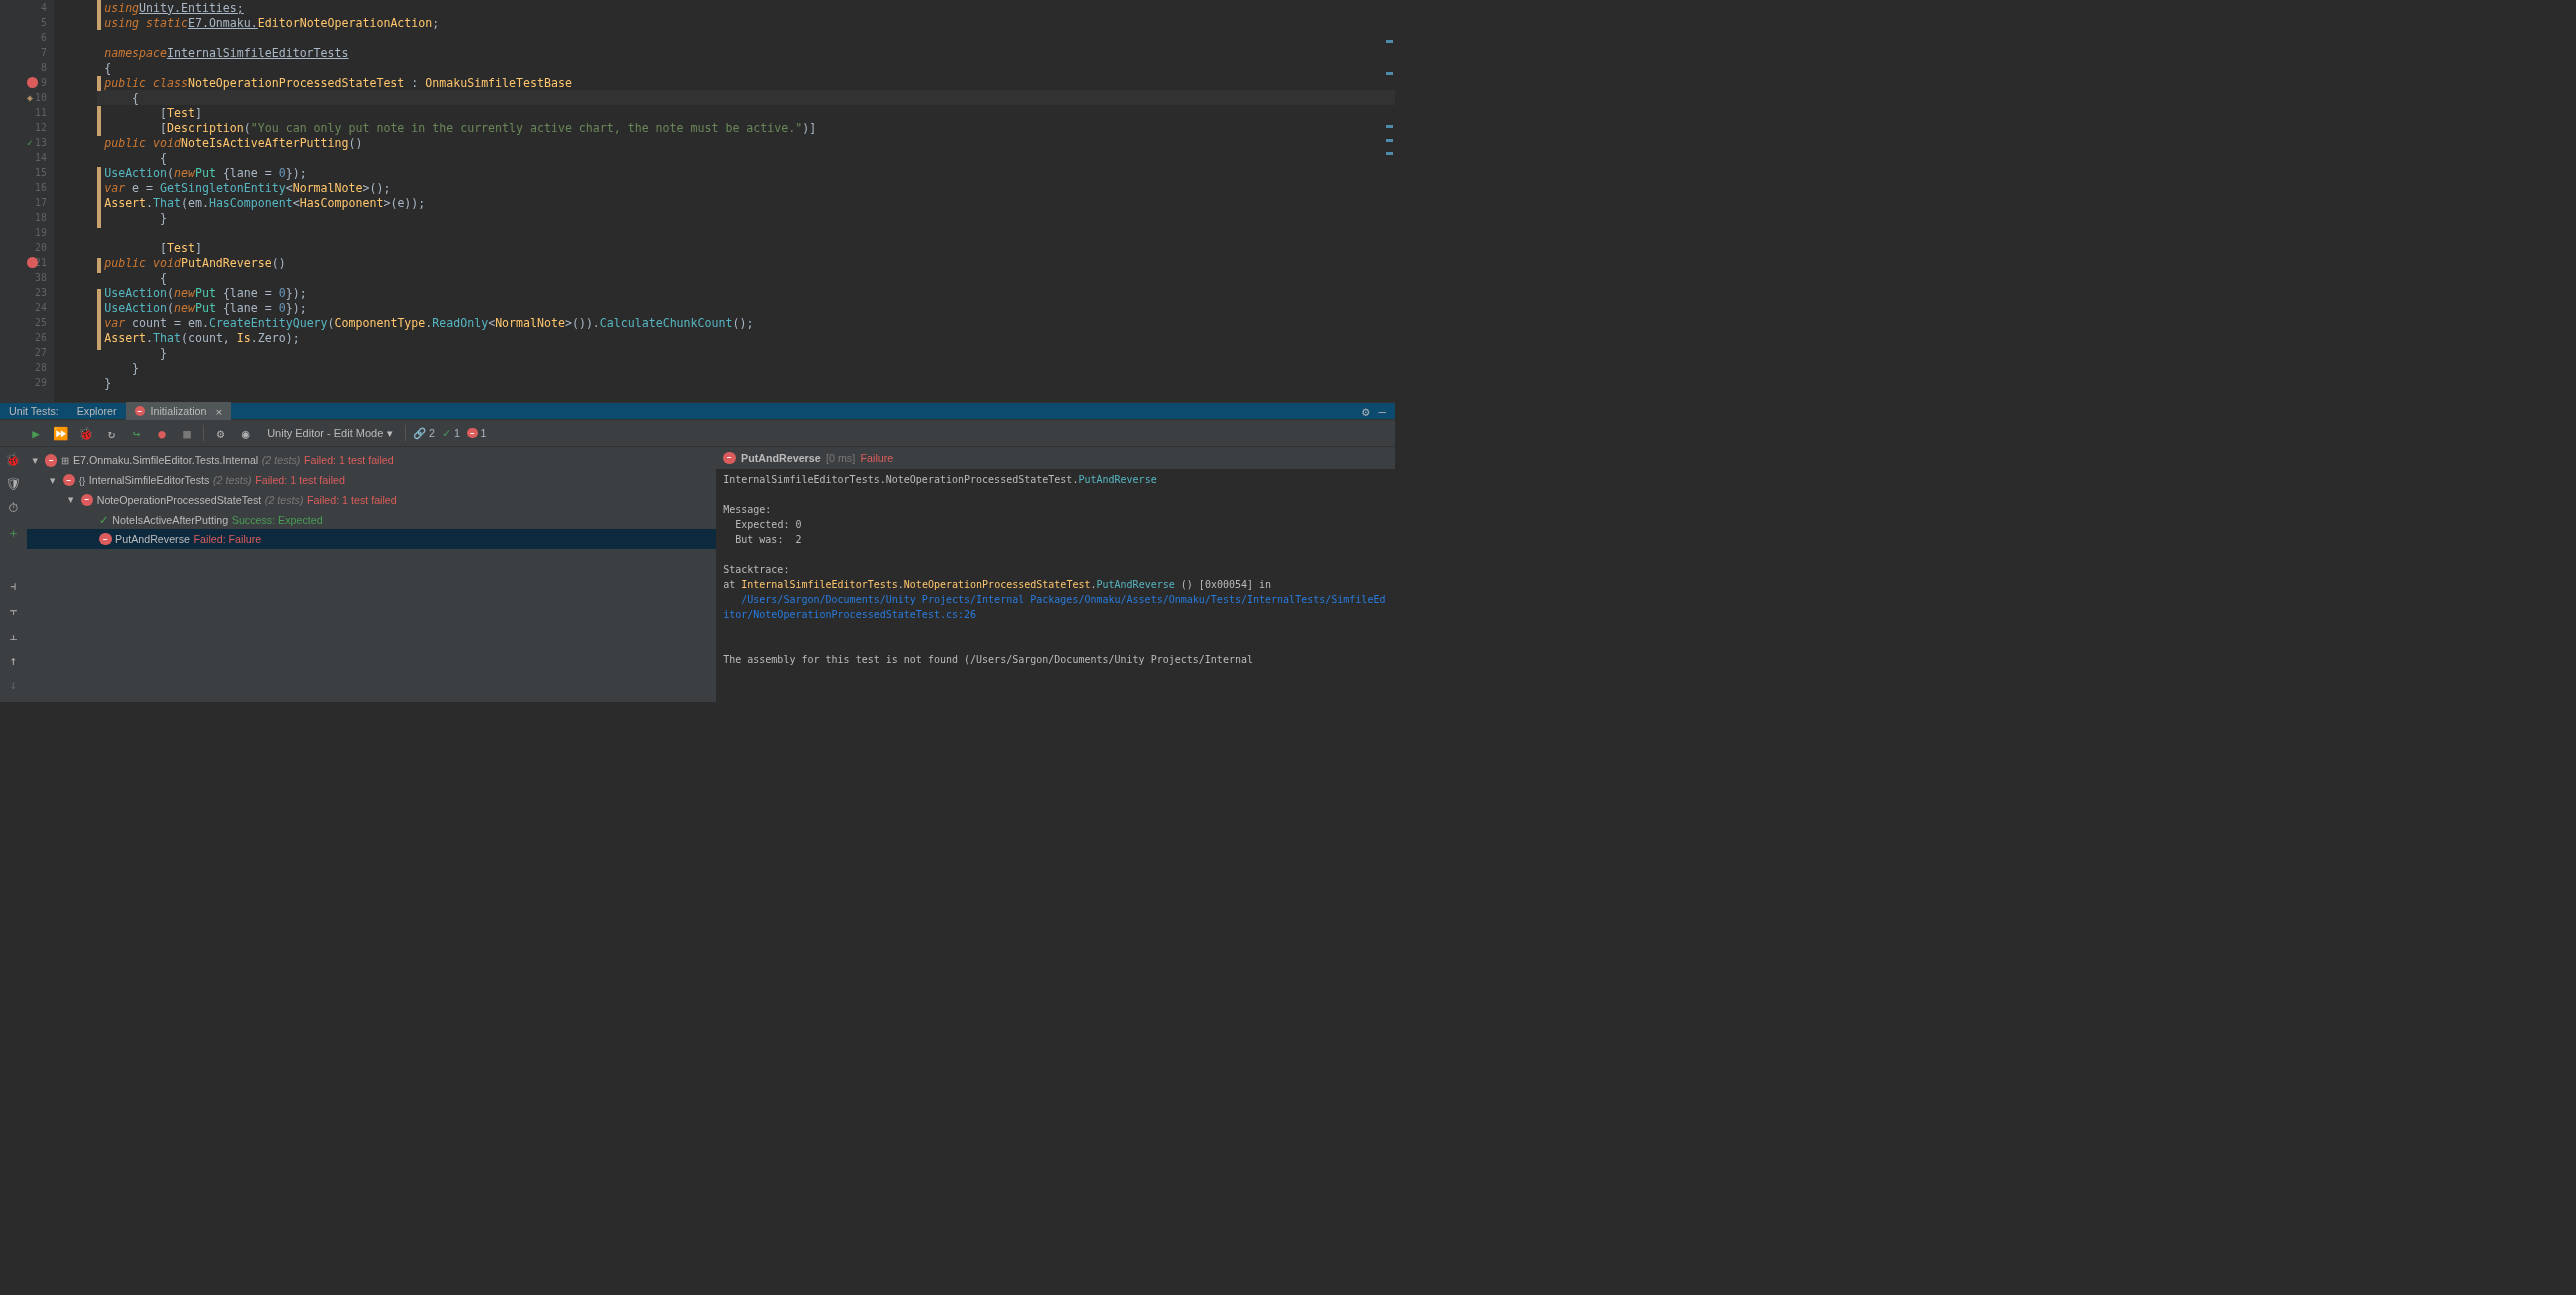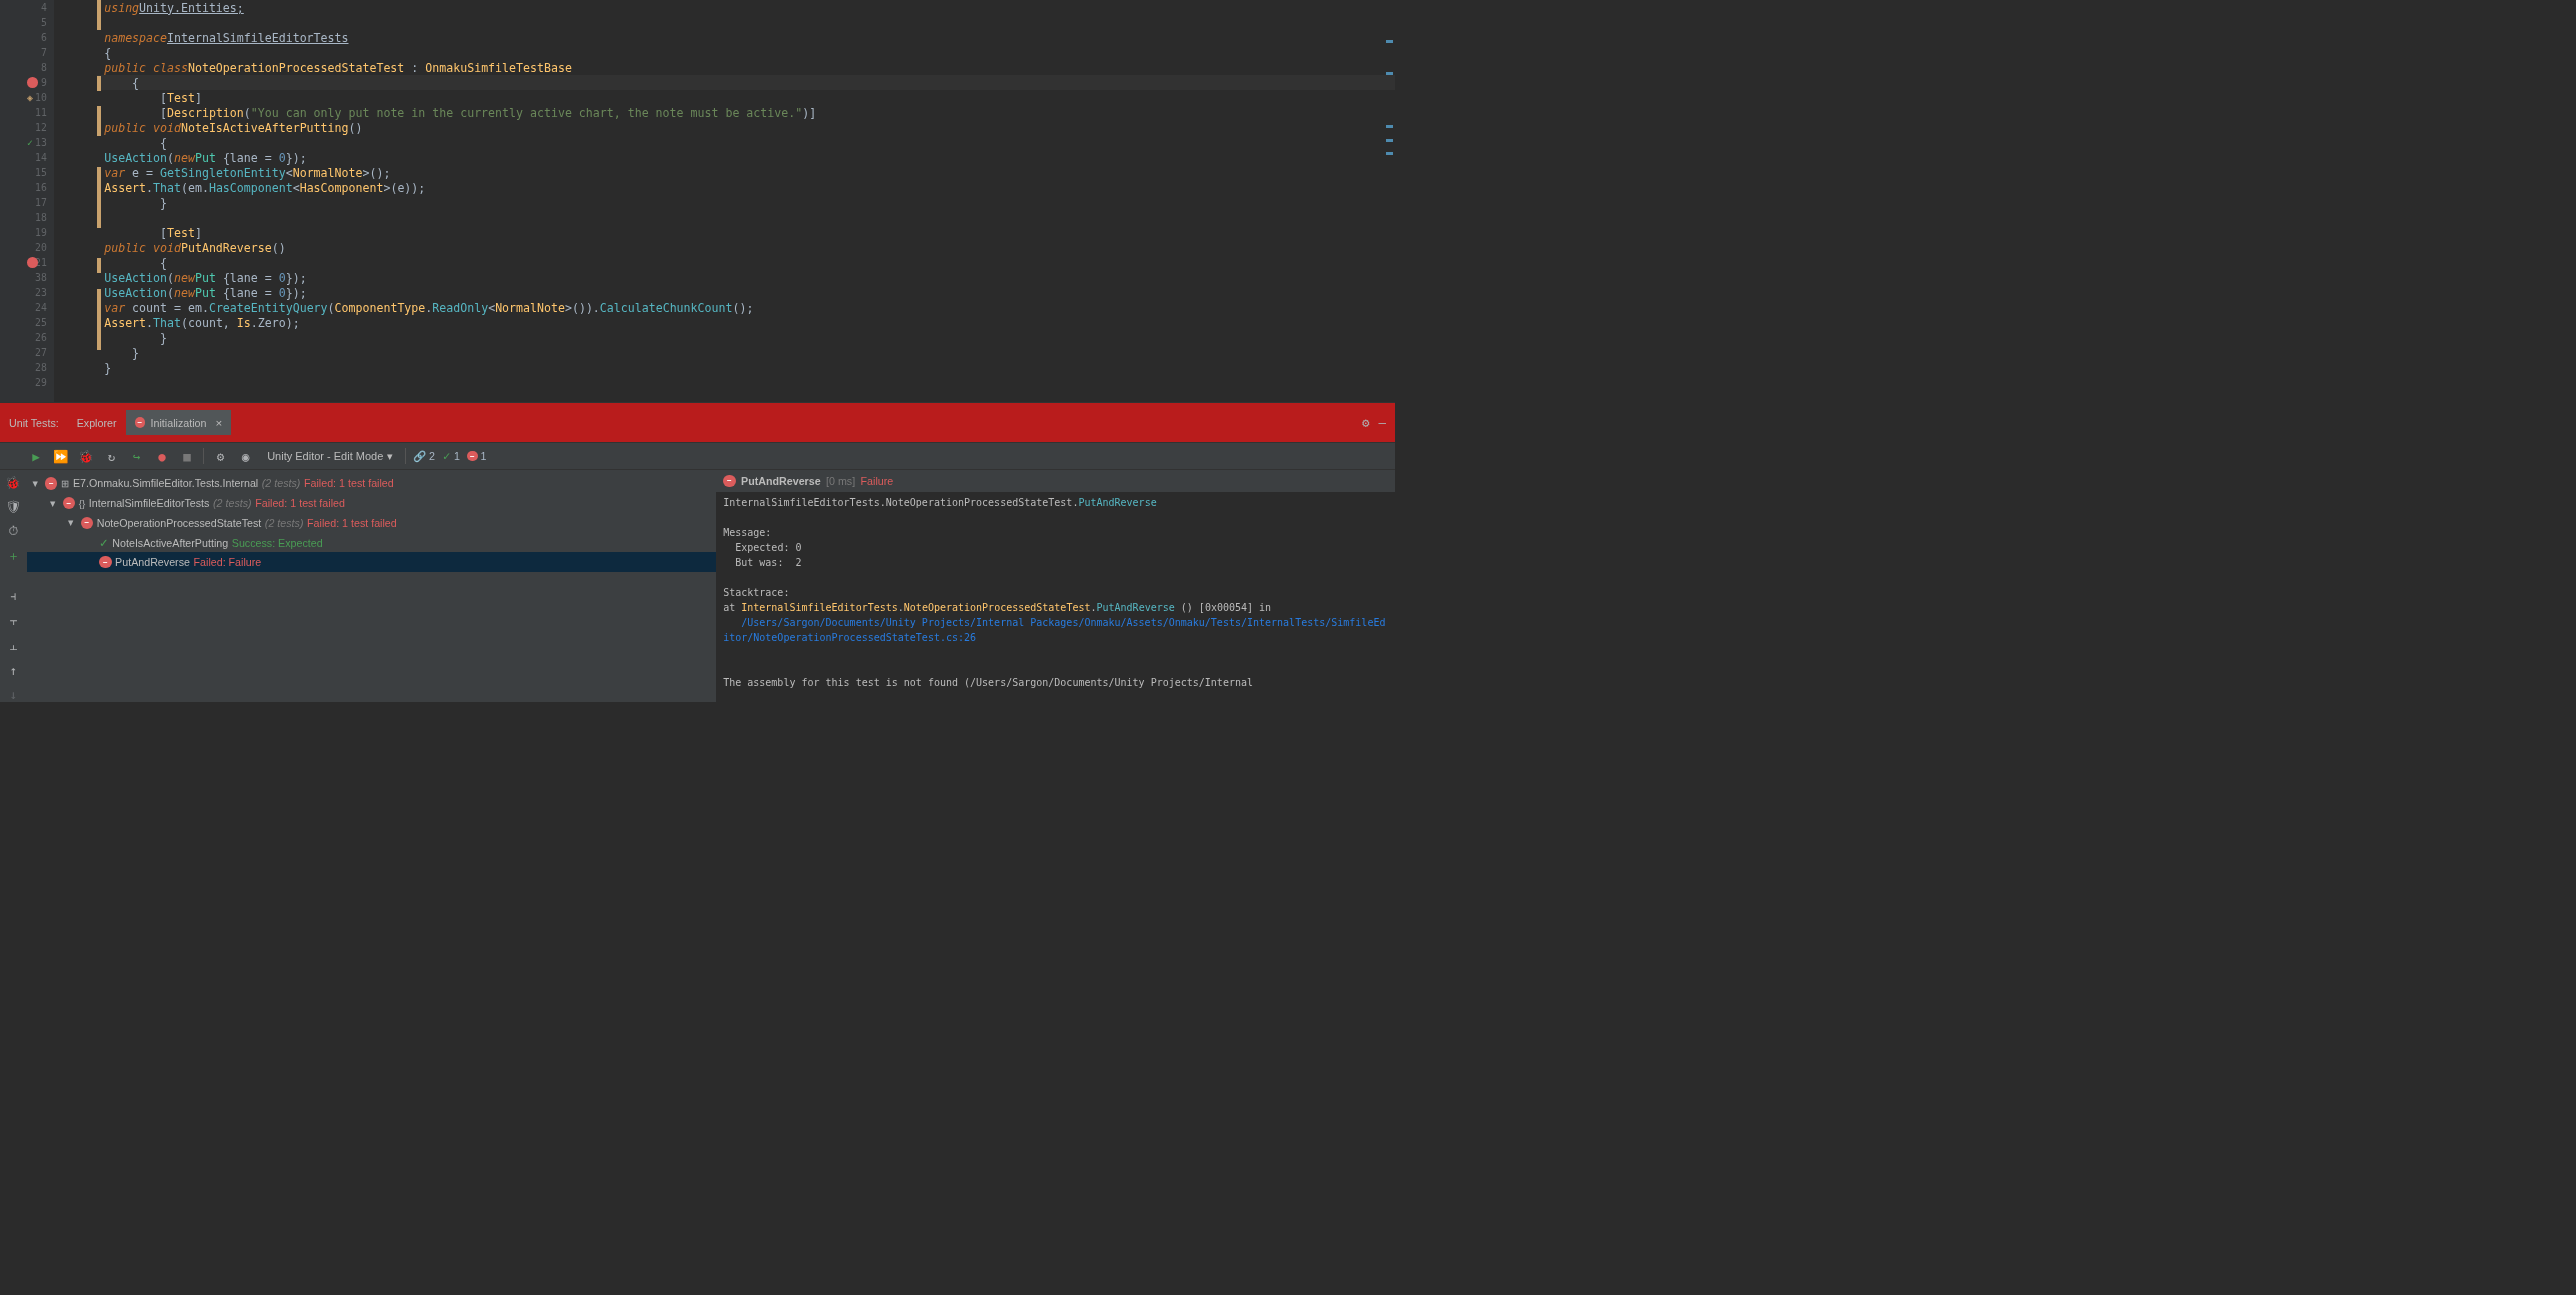--- a/index.html
+++ b/index.html
@@ -28,21 +28,21 @@
 .attr { color: #ffc66d; }
 .str { color: #6a8759; }
 .num { color: #6897bb; }
 .method { color: #56b6c2; }
 .ident { color: #a9b7c6; text-decoration: underline; }
 .qual { color: #ffc66d; }
 .teal { color: #4ec9b0; }
 .scroll-marks { position: absolute; right: 0; top: 0; width: 10.7px; height: 100%; }
 .scroll-mark { position: absolute; right: 1.8px; width: 7.2px; height: 2.7px; }
 .bottom-panel { height: 300px; display: flex; flex-direction: column; background: #3c3f41; border-top: 0.9px solid #323232; }
-.panel-tabs { height: 40px; display: flex; align-items: center; background: #b91c1c; border-bottom: 0.9px solid #323232; }
+.panel-tabs { height: 17px; display: flex; align-items: center; background: #0c4a6e; border-bottom: 0.9px solid #323232; }
 .tab-label { padding: 0 9px; color: #bbbbbb; font-family: sans-serif; font-size: 10.7px; }
 .tab-btn { padding: 0 9px; color: #bbbbbb; font-family: sans-serif; font-size: 10.7px; height: 25px; display: flex; align-items: center; }
 .tab-active { background: #515658; gap: 5.4px; }
 .tab-error-icon { width: 10.7px; height: 10.7px; border-radius: 50%; background: #db5c5c; display: inline-flex; align-items: center; justify-content: center; color: #fff; font-size: 8px; font-weight: bold; }
 .tab-close { color: #bbbbbb; font-size: 11.6px; margin-left: 3.6px; }
 .panel-spacer { flex: 1; }
 .panel-icons { display: flex; gap: 9px; padding-right: 9px; }
 .panel-icon { color: #afb1b3; font-size: 12.5px; }
 .toolbar-row { height: 27px; display: flex; align-items: center; background: #3c3f41; border-bottom: 0.9px solid #323232; padding-left: 27px; gap: 7.2px; }
 .tb-icon { width: 18px; height: 18px; display: flex; align-items: center; justify-content: center; color: #afb1b3; font-size: 12.5px; }
@@ -162,20 +162,21 @@
         </div>
     </div>
     <div class="code-area">
       <div class="mod-bar" style="top:0;height:30px"></div>
       <div class="mod-bar" style="top:76px;height:15px"></div>
       <div class="mod-bar" style="top:106px;height:30px"></div>
       <div class="mod-bar" style="top:167px;height:61px"></div>
       <div class="mod-bar" style="top:258px;height:15px"></div>
       <div class="mod-bar" style="top:289px;height:61px"></div>
       <div class="code-line"><span class="kw">using</span> <span class="ident">Unity.Entities;</span></div>
+      <div class="code-line"><span class="kw">using static</span> <span class="ident">E7.Onmaku.</span><span class="qual">EditorNoteOperationAction</span>;</div>
       <div class="code-line"></div>
       <div class="code-line"><span class="kw">namespace</span> <span class="ident">InternalSimfileEditorTests</span></div>
       <div class="code-line">{</div>
       <div class="code-line">    <span class="kw">public class</span> <span class="qual">NoteOperationProcessedStateTest</span> : <span class="qual">OnmakuSimfileTestBase</span></div>
       <div class="code-line highlight-line">    {</div>
       <div class="code-line">        [<span class="attr">Test</span>]</div>
       <div class="code-line">        [<span class="attr">Description</span>(<span class="str">"You can only put note in the currently active chart, the note must be active."</span>)]</div>
       <div class="code-line">        <span class="kw">public void</span> <span class="qual">NoteIsActiveAfterPutting</span>()</div>
       <div class="code-line">        {</div>
       <div class="code-line">            <span class="method">UseAction</span>(<span class="kw">new</span> <span class="teal">Put</span> {lane = <span class="num">0</span>});</div>

